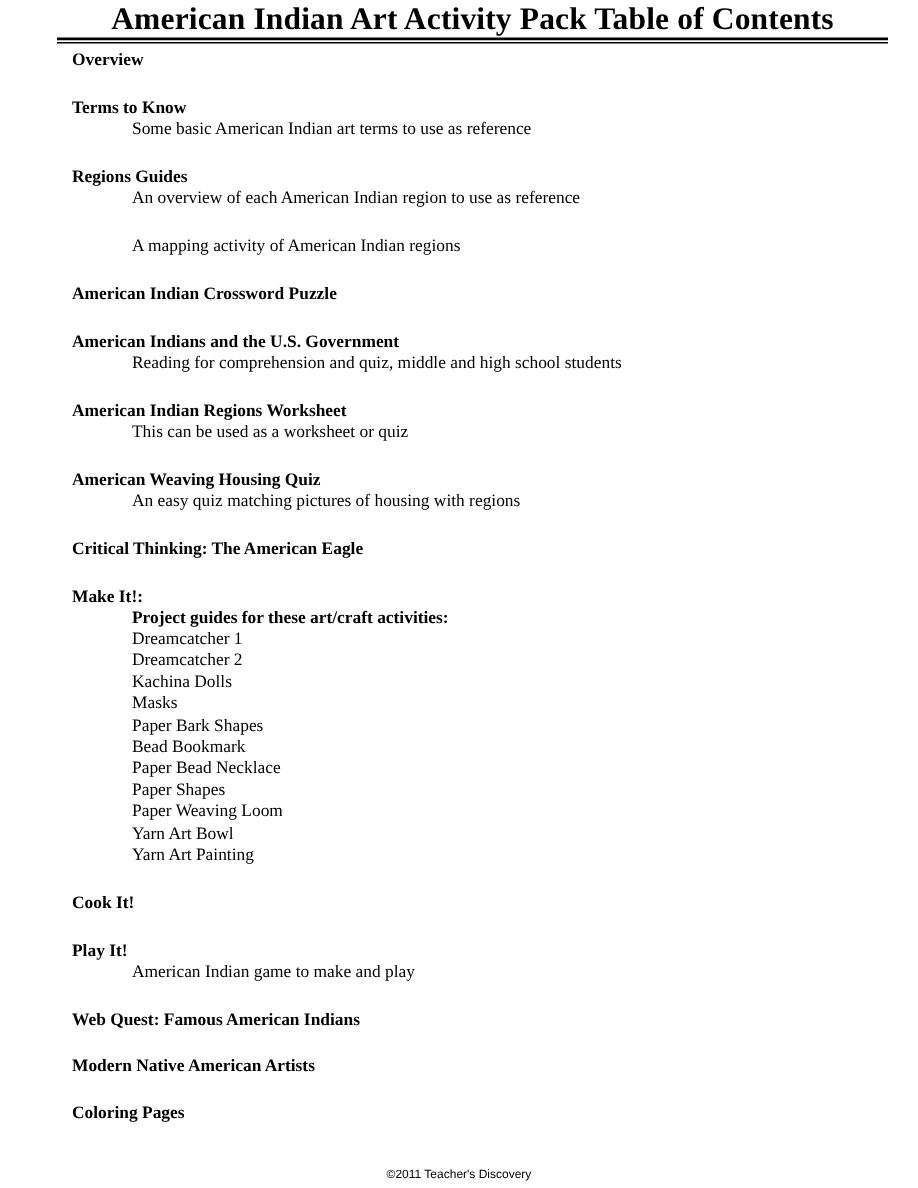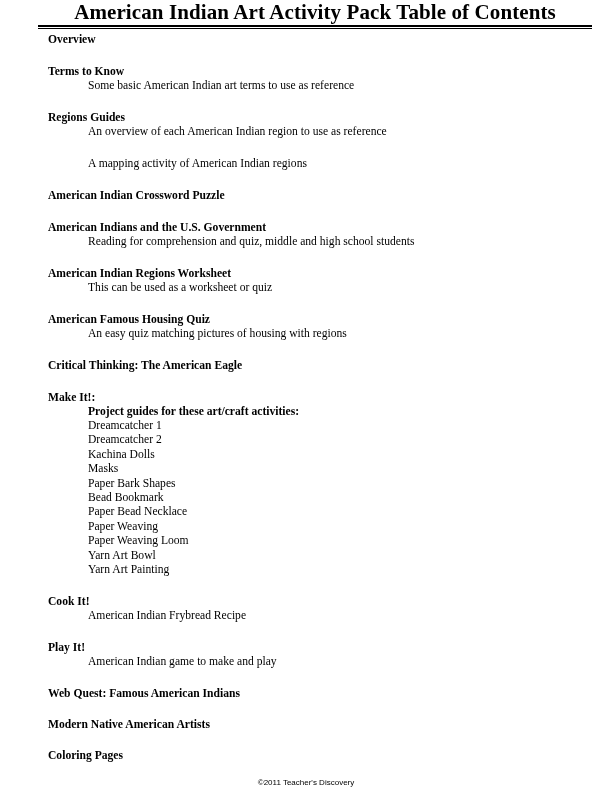--- a/index.html
+++ b/index.html
@@ -180,50 +180,49 @@
     </div>
     <div class="gap-entry"></div>
 
     <div class="entry">
       <div class="entry-heading">American Indian Regions Worksheet</div>
       <div class="entry-desc">This can be used as a worksheet or quiz</div>
     </div>
     <div class="gap-entry"></div>
 
     <div class="entry">
-      <div class="entry-heading">American Famous Housing Quiz</div>
+      <div class="entry-heading">American Weaving Housing Quiz</div>
       <div class="entry-desc">An easy quiz matching pictures of housing with regions</div>
     </div>
     <div class="gap-entry"></div>
 
     <div class="entry">
       <div class="entry-heading">Critical Thinking: The American Eagle</div>
     </div>
     <div class="gap-entry"></div>
 
     <div class="entry">
       <div class="entry-heading">Make It!:</div>
       <div class="sub-title">Project guides for these art/craft activities:</div>
       <div class="sub-item">Dreamcatcher 1</div>
       <div class="sub-item">Dreamcatcher 2</div>
       <div class="sub-item">Kachina Dolls</div>
       <div class="sub-item">Masks</div>
       <div class="sub-item">Paper Bark Shapes</div>
       <div class="sub-item">Bead Bookmark</div>
       <div class="sub-item">Paper Bead Necklace</div>
-      <div class="sub-item">Paper Weaving</div>
+      <div class="sub-item">Paper Shapes</div>
       <div class="sub-item">Paper Weaving Loom</div>
       <div class="sub-item">Yarn Art Bowl</div>
       <div class="sub-item">Yarn Art Painting</div>
     </div>
     <div class="gap-entry"></div>
 
     <div class="entry">
       <div class="entry-heading">Cook It!</div>
-      <div class="entry-desc">American Indian Frybread Recipe</div>
     </div>
     <div class="gap-entry"></div>
 
     <div class="entry">
       <div class="entry-heading">Play It!</div>
       <div class="entry-desc">American Indian game to make and play</div>
     </div>
     <div class="gap-entry"></div>
 
     <div class="entry">

